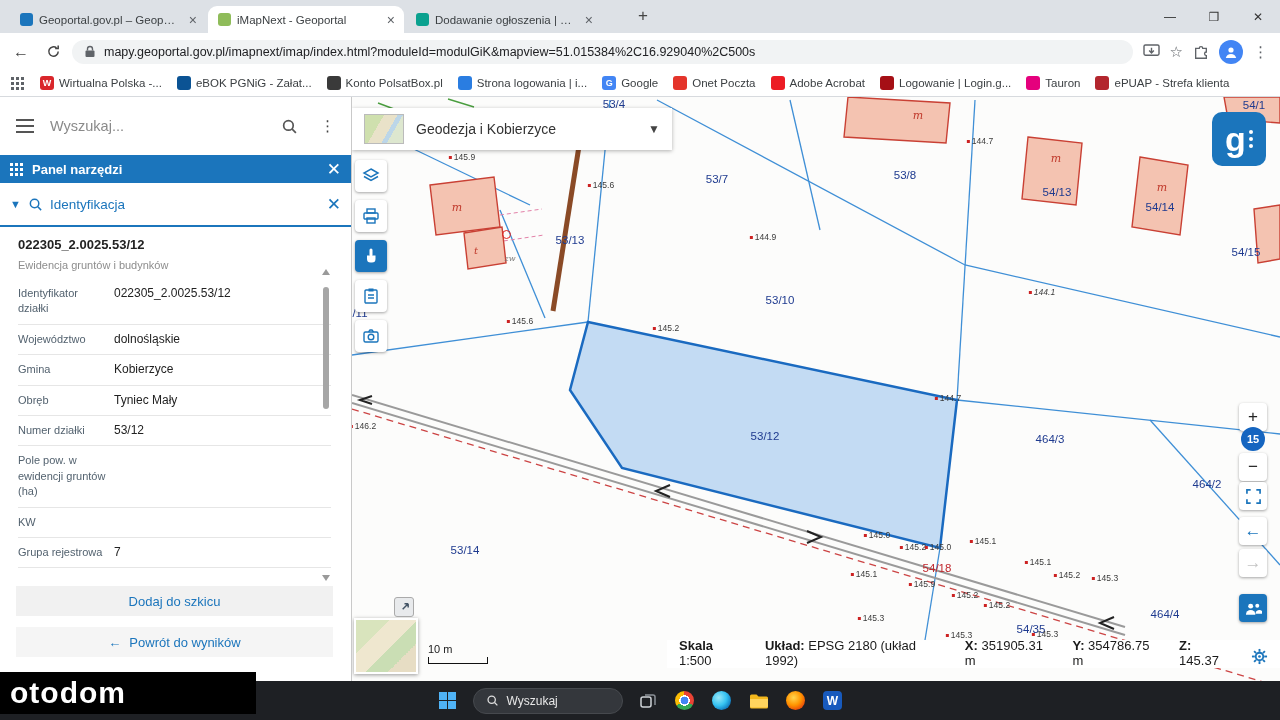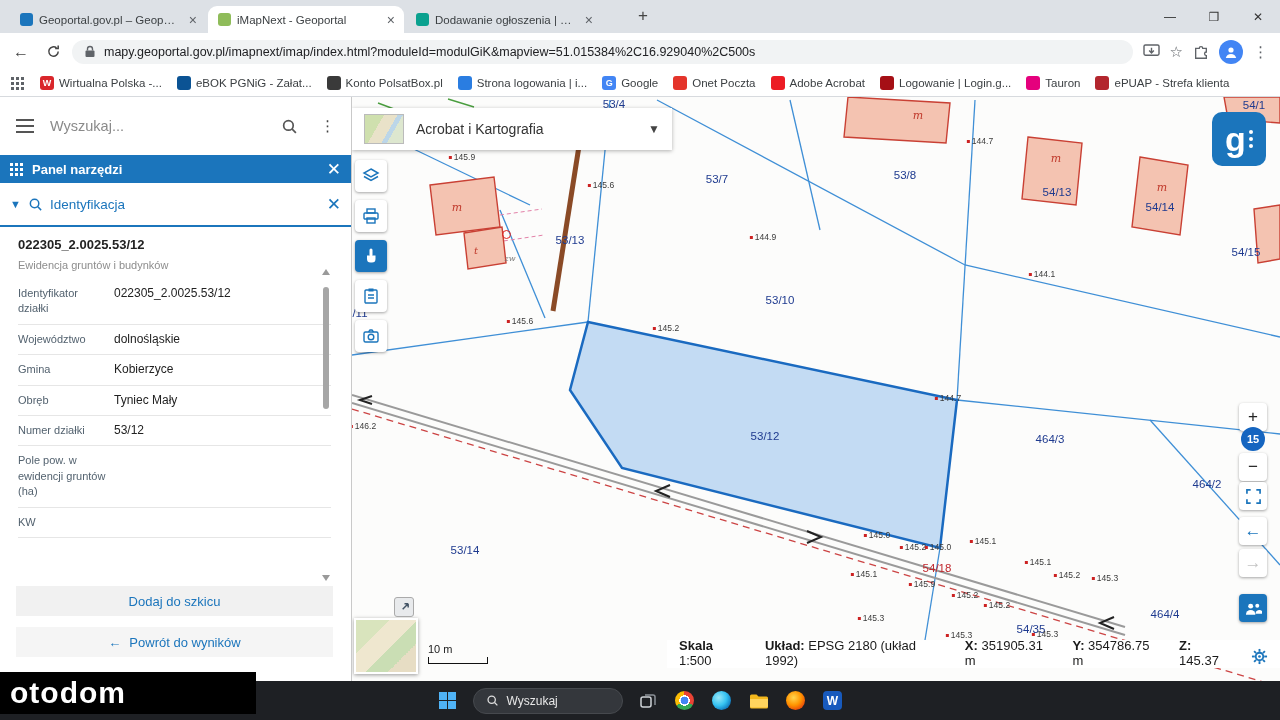--- a/index.html
+++ b/index.html
@@ -289,20 +289,24 @@
           <span class="avalue">53/12</span>
         </div>
         <div class="arow">
           <span class="alabel">Pole pow. w ewidencji gruntów (ha)</span>
           <span class="avalue"></span>
         </div>
         <div class="arow">
           <span class="alabel">KW</span>
           <span class="avalue"></span>
         </div>
+        <div class="arow">
+          <span class="alabel">Grupa rejestrowa</span>
+          <span class="avalue">7</span>
+        </div>
       </div>
     <div class="pscroll">
       <span class="up"></span>
       <span class="thumb"></span>
       <span class="dn"></span>
     </div>
     <div class="p-btn" id="btn-add">
       <span>Dodaj do szkicu</span>
     </div>
     <div class="p-btn" id="btn-back">
@@ -383,21 +387,21 @@
         <span class="plabel" style="left: 8px; top: 216px;">/11</span>
       </div>
     <div class="maplabels">
         <span class="elev" style="left: 110px; top: 60px;"><i class="edot"></i>145.9</span>
         <span class="elev" style="left: 249px; top: 88px;"><i class="edot"></i>145.6</span>
         <span class="elev" style="left: 168px; top: 224px;"><i class="edot"></i>145.6</span>
         <span class="elev" style="left: 314px; top: 231px;"><i class="edot"></i>145.2</span>
         <span class="elev" style="left: 411px; top: 140px;"><i class="edot"></i>144.9</span>
         <span class="elev" style="left: 596px; top: 301px;"><i class="edot"></i>144.7</span>
         <span class="elev" style="left: 628px; top: 44px;"><i class="edot"></i>144.7</span>
-        <span class="elev" style="left: 690px; top: 177px;"><i class="edot"></i>144.1</span>
+        <span class="elev" style="left: 690px; top: 195px; font-style: italic;"><i class="edot"></i>144.1</span>
         <span class="elev" style="left: 11px; top: 329px;"><i class="edot"></i>146.2</span>
         <span class="elev" style="left: 525px; top: 438px;"><i class="edot"></i>145.0</span>
         <span class="elev" style="left: 561px; top: 450px;"><i class="edot"></i>145.2</span>
         <span class="elev" style="left: 586px; top: 450px;"><i class="edot"></i>145.0</span>
         <span class="elev" style="left: 631px; top: 444px;"><i class="edot"></i>145.1</span>
         <span class="elev" style="left: 512px; top: 477px;"><i class="edot"></i>145.1</span>
         <span class="elev" style="left: 570px; top: 487px;"><i class="edot"></i>145.9</span>
         <span class="elev" style="left: 613px; top: 498px;"><i class="edot"></i>145.2</span>
         <span class="elev" style="left: 645px; top: 508px;"><i class="edot"></i>145.2</span>
         <span class="elev" style="left: 686px; top: 465px;"><i class="edot"></i>145.1</span>
@@ -412,21 +416,21 @@
         <span class="mlabel" style="left: 124px; top: 153px; color: rgb(192, 57, 43); font-size: 10px;">t</span>
         <span class="mlabel" style="left: 158px; top: 161px; color: rgb(119, 119, 119); font-size: 8px;">zw</span>
         <span class="mlabel" style="left: 566px; top: 18px; color: rgb(192, 57, 43); font-size: 11px;">m</span>
         <span class="mlabel" style="left: 704px; top: 61px; color: rgb(192, 57, 43); font-size: 11px;">m</span>
         <span class="mlabel" style="left: 810px; top: 90px; color: rgb(192, 57, 43); font-size: 11px;">m</span>
       </div>
     <div class="red-ring" style="left:150px;top:133px;"></div>
 
     <div class="basemap">
       <span class="bmthumb"></span>
-      <span class="basemap-label">Acrobat i Kartografia</span>
+      <span class="basemap-label">Geodezja i Kobierzyce</span>
       <span class="chev">▼</span>
     </div>
 
     <div class="mtool" style="top:63px;">
       <svg width="18" height="18" viewBox="0 0 18 18">
           <path d="M9 2 L16 6 9 10 2 6 Z" fill="none" stroke="currentColor" stroke-width="1.5"></path>
           <path d="M2 9.5 L9 13.5 16 9.5" fill="none" stroke="currentColor" stroke-width="1.5"></path>
         </svg>
     </div>
     <div class="mtool" style="top:103px;">

